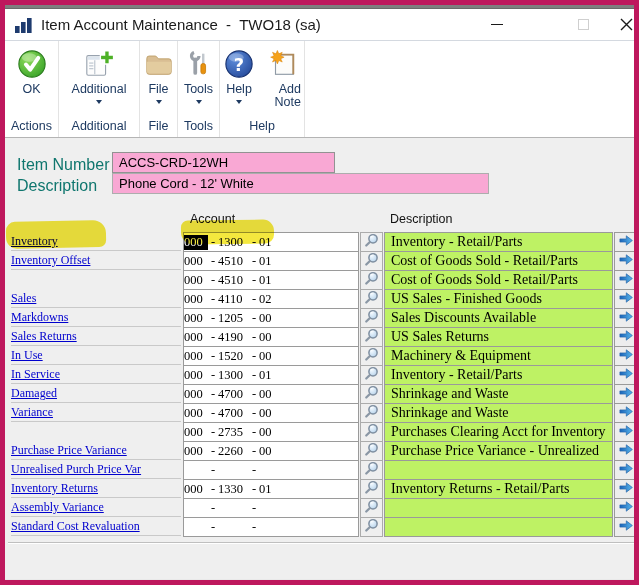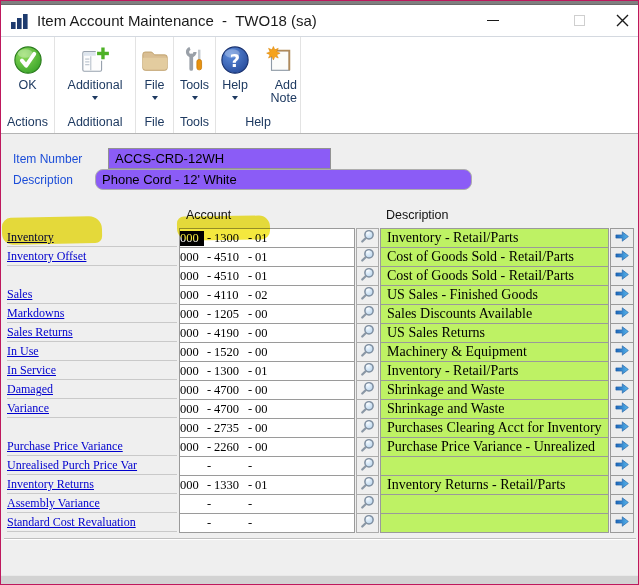--- a/index.html
+++ b/index.html
@@ -1,18 +1,18 @@
 <!DOCTYPE html>
 <html><head>
 <meta charset="utf-8">
 <style>
   html,body{margin:0;padding:0;background:#ffffff;}
   *{box-sizing:border-box;}
   body{font-family:"Liberation Sans","DejaVu Sans",sans-serif;}
-  .window{position:relative;width:639px;height:585px;background:#efefef;border:1px solid #be185d;overflow:hidden;}
+  .window{position:relative;width:639px;height:585px;background:#efefef;border:5px solid #be185d;overflow:hidden;}
   .top-strip{position:absolute;left:0;top:0;width:100%;height:4px;background:#7f7f7f;border-bottom:1px solid #6a6a6a;}
   
   .titlebar{position:absolute;left:0;top:4px;width:100%;height:31px;background:#ffffff;}
   .app-icon{position:absolute;left:9px;top:7px;width:20px;height:18px;}
   .title-text{position:absolute;left:36px;top:7px;font-size:15px;color:#1b1b1b;white-space:pre;}
   .cap-btn{position:absolute;top:0;height:31px;display:flex;align-items:center;justify-content:center;cursor:default;}
   .cap-min{left:478px;width:28px;}
   .cap-max{left:564px;width:28px;}
   .cap-close{left:606px;width:30px;}
   .min-glyph{width:12px;height:0;border-top:1.6px solid #1a1a1a;}
@@ -21,22 +21,22 @@
   .ribbon{position:absolute;left:0;top:35px;width:100%;height:98px;background:#ffffff;border-top:1px solid #d4d9e0;border-bottom:1px solid #b4b4b4;display:flex;}
   .tb-group{height:100%;display:flex;flex-direction:column;align-items:center;border-right:1px solid #e3e3e3;padding-top:7px;}
   .tb-btnrow{display:flex;flex:1;align-items:flex-start;justify-content:center;gap:4px;}
   .tb-btn{display:flex;flex-direction:column;align-items:center;cursor:pointer;padding:0 3px;}
   .tb-icon{width:32px;height:32px;display:flex;align-items:center;justify-content:center;}
   .tb-label{font-size:12.5px;color:#1e3a61;margin-top:3px;line-height:13px;text-align:right;white-space:nowrap;}
   .tb-btn.add-note .tb-label{white-space:normal;width:36px;}
   .tb-arrow{width:0;height:0;border:3.5px solid transparent;border-top:4.5px solid #1e3a61;margin-top:4px;}
   .tb-grouplabel{font-size:12.5px;color:#1e3a61;padding:2px 0 4px 0;}
   
-  .fld-label{position:absolute;font-size:12px;color:#1d4ed8;}
-  .fld-box{position:absolute;background:#8b5cf6;border:1px solid #929292;font-size:13px;color:#000;padding:2px 0 12px 6px;}
+  .fld-label{position:absolute;font-size:16px;color:#0f766e;}
+  .fld-box{position:absolute;background:#f9a8d4;border:1px solid #929292;font-size:13px;color:#000;padding:2px 0 12px 6px;}
   
   .col-head{position:absolute;font-size:12.5px;color:#111;}
   .grid{position:absolute;left:0;top:227px;width:561px;font-family:Liberation Serif, serif;}
   .trow{position:relative;height:19px;}
   .lbl-cell{position:absolute;left:6px;top:0;width:170px;height:19px;border-bottom:1px solid #c9c9c9;line-height:18px;font-size:12px;}
   .row-link{color:#0000ce;text-decoration:underline;cursor:pointer;}
   .acct-cell{position:absolute;left:178px;top:0;width:176px;height:20px;background:#fff;border:1px solid #9a9a9a;display:flex;align-items:center;padding-left:0;font-size:12.5px;color:#000;cursor:text;}
   .seg1{display:inline-block;width:24px;}
   .dash{display:inline-block;width:10px;text-align:center;}
   .seg2{display:inline-block;width:31px;}
@@ -192,21 +192,21 @@
             <div class="tb-label">Add Note</div>
           </div>
         </div>
         <div class="tb-grouplabel">Help</div>
       </div>
     </div>
 
   <div class="fld-label" style="left:12px;top:151px;">Item Number</div>
   <div class="fld-box" style="left:107px;top:147px;width:223px;height:21px;">ACCS-CRD-12WH</div>
   <div class="fld-label" style="left:12px;top:172px;">Description</div>
-  <div class="fld-box" style="left:94px;top:168px;width:377px;height:21px;border-color:#adadad;border-radius:8px;">Phone Cord - 12' White</div>
+  <div class="fld-box" style="left:107px;top:168px;width:377px;height:21px;border-color:#adadad;">Phone Cord - 12' White</div>
 
   <div class="col-head" style="left:185px;top:207px;">Account</div>
   <div class="col-head" style="left:385px;top:207px;">Description</div>
 
   <div class="grid">
       <div class="trow">
         <div class="lbl-cell"><span class="row-link">Inventory</span></div>
         <div class="acct-cell">
           <span class="seg1 sel">000</span>
           <span class="dash">-</span>

